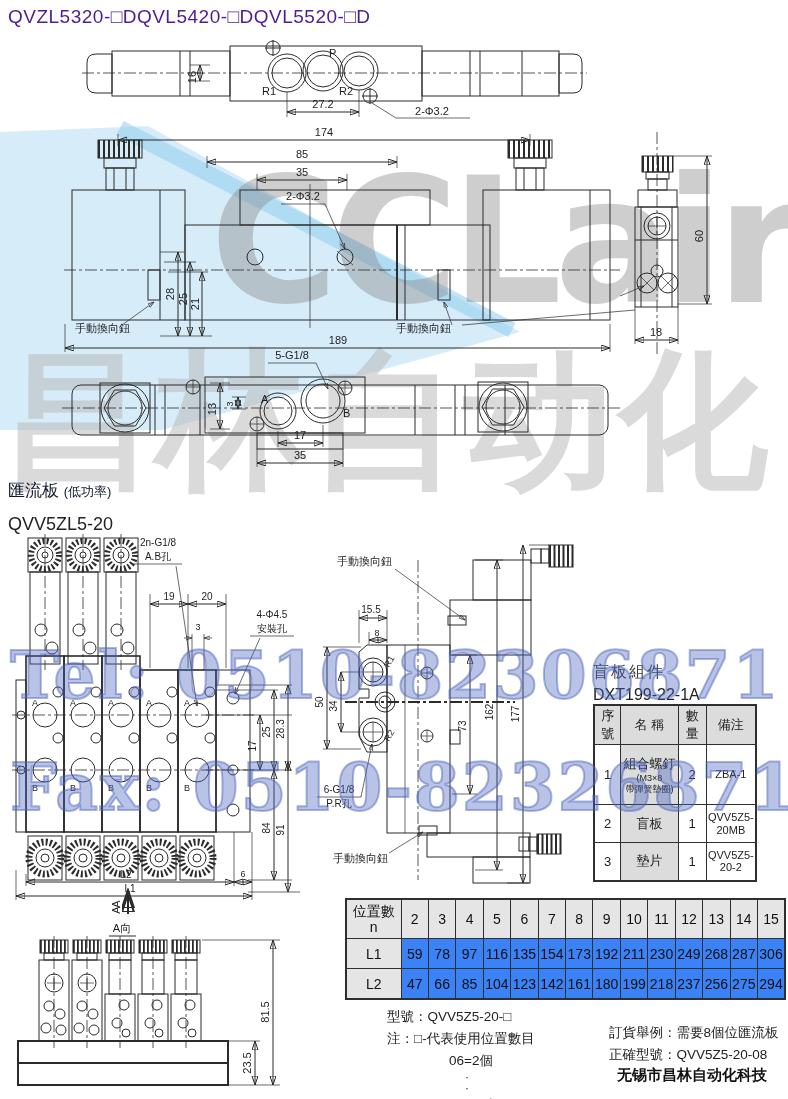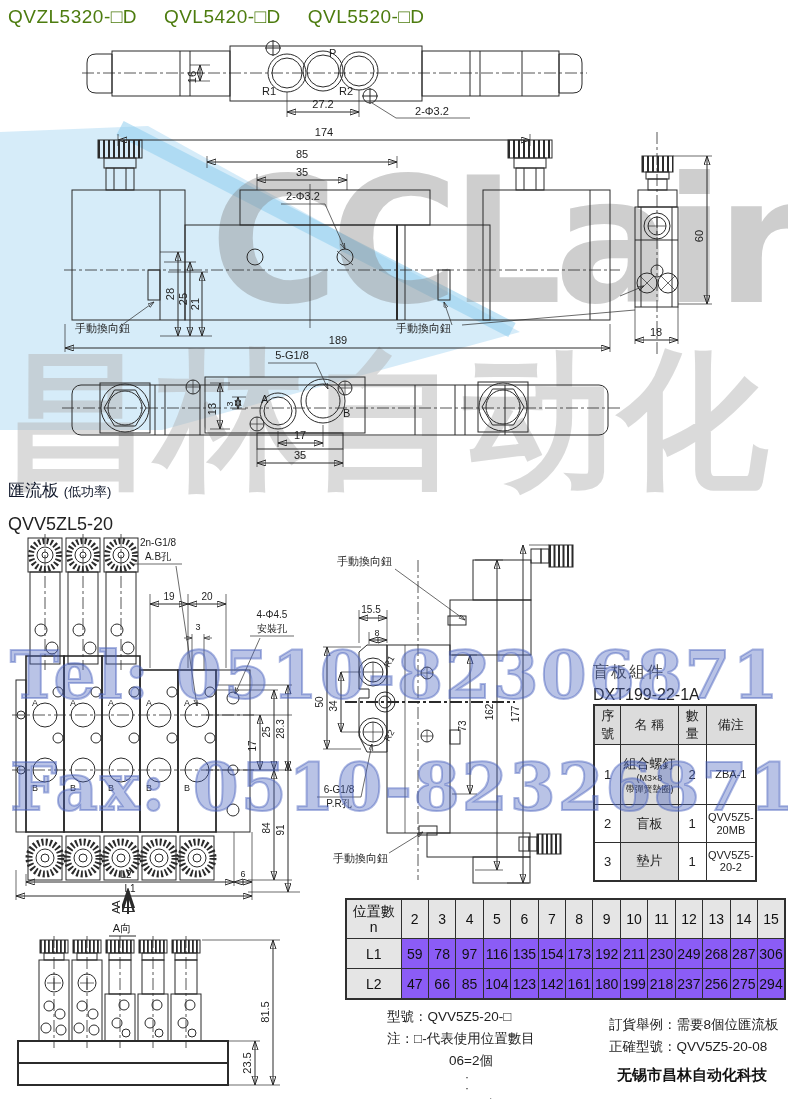--- a/index.html
+++ b/index.html
@@ -11,57 +11,57 @@
   .wm-brand{left:210px;top:140px;z-index:0;font:bold 175px "DejaVu Sans",sans-serif;
             letter-spacing:-8px;color:rgba(132,132,132,.40);}
   .wm-brand-cn{left:2px;top:322px;z-index:0;font:bold 150px "DejaVu Sans",sans-serif;
             letter-spacing:4px;color:rgba(178,178,178,.48);}
   .wm-contact{z-index:3;font:bold 66px "DejaVu Serif",serif;letter-spacing:2px;
             color:rgba(72,96,188,.38);-webkit-text-stroke:2px rgba(72,96,188,.45);}
   .wm-tel{left:10px;top:636px;}
   .wm-fax{left:10px;top:748px;}
   
   .layer{position:absolute;z-index:1;}
-  .titles{left:8px;top:6px;display:flex;gap:27px;font-size:19px;letter-spacing:.5px;color:#4d7c0f;}
+  .titles{left:8px;top:6px;display:flex;font-size:19px;letter-spacing:.5px;color:#4c1d95;}
   .sec-title{left:8px;top:479px;font-size:17px;color:#0f172a;}
   .sec-title .small{font-size:13px;}
   .sec-model{left:8px;top:502px;font-size:18px;color:#222;margin-top:12px;}
   .company{left:617px;top:1066px;font-size:15px;font-weight:bold;color:#111;}
   
   svg.d{position:absolute;z-index:1;overflow:visible;}
   .d line,.d path,.d rect,.d circle,.d polygon,.d polyline{stroke:#2b2b2b;stroke-width:1;fill:none;}
   .d .cl{stroke-dasharray:12 3 3 3;stroke-width:.8;}
   .d .thin{stroke-width:.7;}
   .d .bold{stroke-width:2;}
   .d text{fill:#1d1d1d;stroke:none;font:11px "Liberation Sans",sans-serif;}
   .d text.t9{font-size:9px;}
   .d text.t10{font-size:10px;}
   
   .size-table{left:345px;top:898px;border-collapse:collapse;table-layout:fixed;width:441px;}
   .size-table td{border:1px solid #2f2f2f;text-align:center;font-size:14px;color:#111;
-                 height:29px;padding:0;background:#8b5cf6;}
+                 height:29px;padding:0;background:#3b82f6;}
   .size-table tr:first-child td{background:#e5e5e5;height:38px;}
   .size-table td.rowhead{background:#e5e5e5;font-size:14px;}
   .size-table{border:2px solid #2f2f2f;}
   .size-table .corner{font-size:13px;line-height:1.15;}
   
   .bp{left:593px;top:662px;width:192px;}
   .bp .bp-title{font-size:16px;color:#404040;letter-spacing:2px;}
   .bp .bp-part{font-size:16px;color:#222;margin-top:3px;}
   .bp table{border-collapse:collapse;margin-top:0;width:164px;border:2px solid #2f2f2f;}
   .bp td,.bp th{border:1px solid #2f2f2f;text-align:center;font-weight:normal;
                 font-size:13px;color:#222;padding:1px;background:#fff;}
   .bp th{background:#dcdcdc;height:24px;}
   .bp td.gname{background:#dcdcdc;}
   .bp .sub{display:block;font-size:9px;line-height:1.15;}
   .bp .note{font-size:11px;word-break:break-all;line-height:1.15;}
   
   .ordering{left:345px;top:1006px;width:442px;font-size:13.5px;color:#222;}
   .ordering .col-l{position:absolute;left:42px;top:0;}
-  .ordering .col-r{position:absolute;left:264px;top:8px;}
+  .ordering .col-r{position:absolute;left:264px;top:16px;}
   .ordering div{line-height:22px;}
   .ordering .indent{margin-left:62px;}
   .ordering .dots{white-space:pre;line-height:11px;margin-left:78px;font-size:12px;}
 </style>
 </head>
 <body>
 <div class="page">
 
 <svg class="wm wm-swoosh" width="788" height="1099">
   <polygon points="0,132 148,126 520,332 162,430 0,430" fill="#cfe9f8" stroke="none" opacity="0.85"></polygon>

